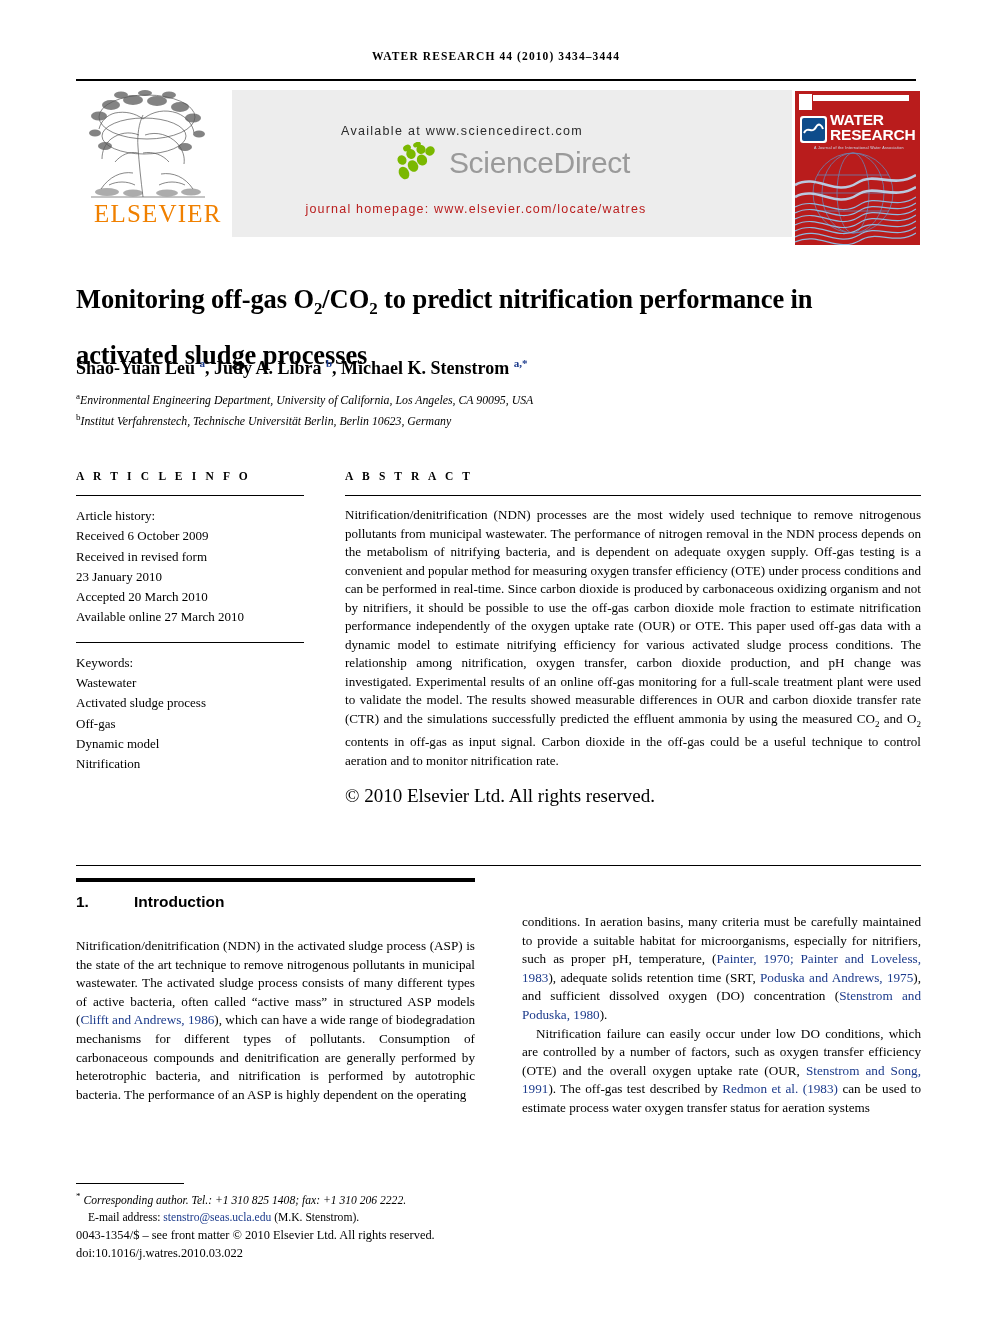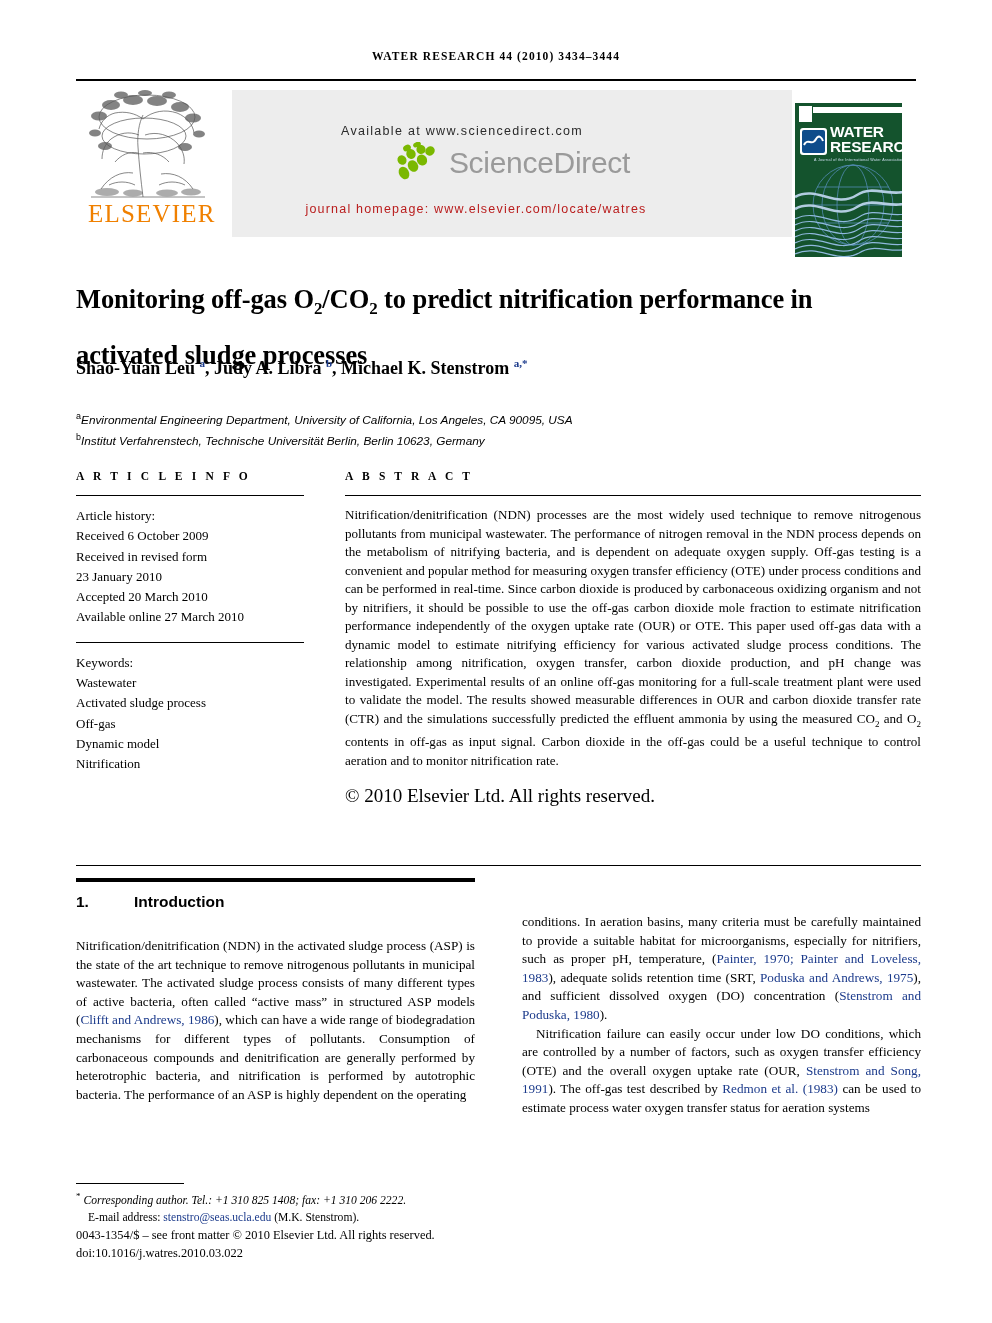--- a/index.html
+++ b/index.html
@@ -52,21 +52,21 @@
   }
   .tree-mark {
     position: absolute;
     left: 5px; top: 0;
     width: 132px;
     height: 110px;
     overflow: hidden;
   }
   .elsevier-word {
     position: absolute;
-    left: 12px; top: 112px;
+    left: 18px; top: 112px;
     width: 140px;
     font-family: "Liberation Serif", serif;
     font-size: 25px;
     letter-spacing: 1.2px;
     color: #F08000;
     line-height: 1;
   }
   .sd-panel {
     position: absolute;
     left: 156px; top: 9px;
@@ -111,24 +111,24 @@
     left: 0; top: 112px;
     width: 488px;
     text-align: center;
     font-family: "Liberation Sans", sans-serif;
     font-size: 12.5px;
     letter-spacing: 1.2px;
     color: #b91c1c;
   }
   .cover {
     position: absolute;
-    left: 719px; top: 22px;
-    width: 107px;
+    left: 719px; top: 10px;
+    width: 125px;
     height: 154px;
-    background: #14532d;
+    background: #b91c1c;
     overflow: hidden;
   }
   .cover-top-bar {
     position: absolute;
     left: 18px; top: 4px;
     width: 96px;
     height: 6px;
     background: #ffffff;
   }
   .cover-tiny-logo {
@@ -197,25 +197,24 @@
     width: 845px;
     font-family: "Liberation Serif", serif;
     font-weight: bold;
     font-size: 18px;
   }
   .authors sup { font-size: 11px; color: #1B3A8B; font-weight: bold; }
   .affil {
     position: absolute;
     left: 76px; top: 388px;
     width: 845px;
-    font-family: Liberation Sans, sans-serif;
+    font-family: Liberation Serif, serif;
     font-style: italic;
     font-size: 11.8px;
     line-height: 17.5px;
-    margin-top: 20px;
   }
   .affil sup { font-style: normal; font-size: 9px; }
 
   
   .col-info {
     position: absolute;
     left: 76px; top: 470px;
     width: 228px;
   }
   .col-abs {

